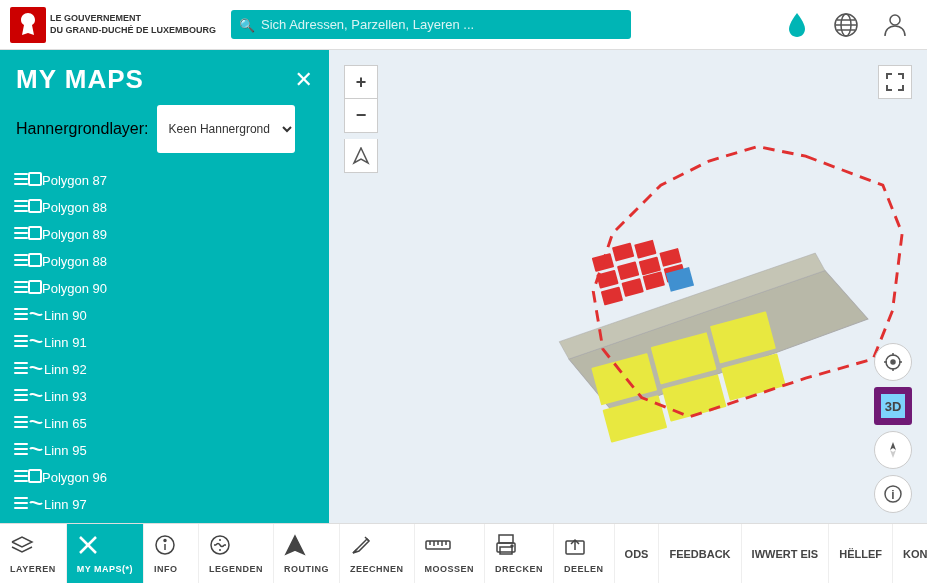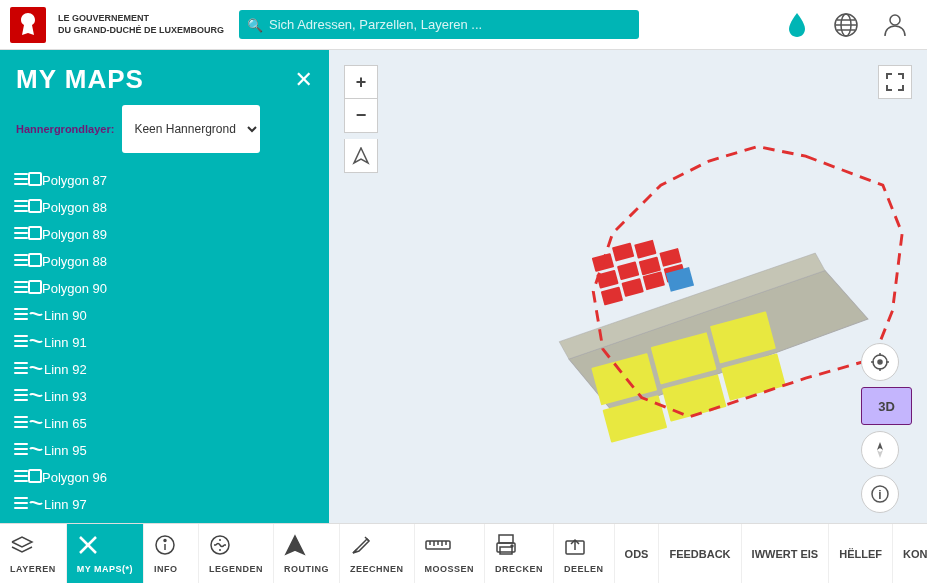--- a/index.html
+++ b/index.html
@@ -11,21 +11,21 @@
       align-items: center;
       background: white;
       height: 50px;
       padding: 0 10px;
       border-bottom: 1px solid #ddd;
       flex-shrink: 0;
     }
     .logo-area {
       display: flex;
       align-items: center;
-      gap: 12px;
+      gap: 4px;
       min-width: 200px;
     }
     .logo-lion {
       width: 36px;
       height: 36px;
       background: #c00;
       display: flex;
       align-items: center;
       justify-content: center;
       color: white;
@@ -122,23 +122,22 @@
       background: none;
       border: none;
     }
     .sidebar-bg-select {
       padding: 0 16px 10px;
       display: flex;
       align-items: center;
       gap: 8px;
     }
     .sidebar-bg-label {
-      color: #701a75;
-      font-size: 11px;
-      font-weight: bold;
+      color: #000000;
+      font-size: 16px;
     }
     .sidebar-select {
       background: white;
       border: none;
       padding: 16px 8px;
       border-radius: 3px;
       font-size: 12px;
       cursor: pointer;
       color: #333;
     }
@@ -238,24 +237,24 @@
       border: 1px solid #ccc;
       border-radius: 50%;
       display: flex;
       align-items: center;
       justify-content: center;
       cursor: pointer;
       font-size: 16px;
       color: #555;
     }
     .map-btn-square {
-      width: 51px;
+      width: 38px;
       height: 38px;
-      background: #c4b5fd;
-      border: 1px solid #701a75;
+      background: #7dd3fc;
+      border: 7px solid #701a75;
       display: flex;
       align-items: center;
       justify-content: center;
       cursor: pointer;
       font-size: 13px;
       font-weight: bold;
       color: #444;
       border-radius: 3px;
     }
 

